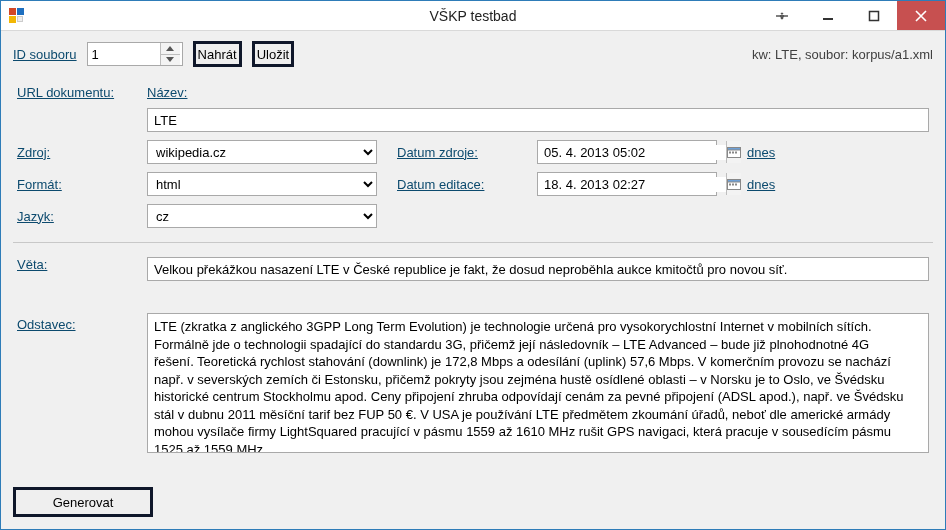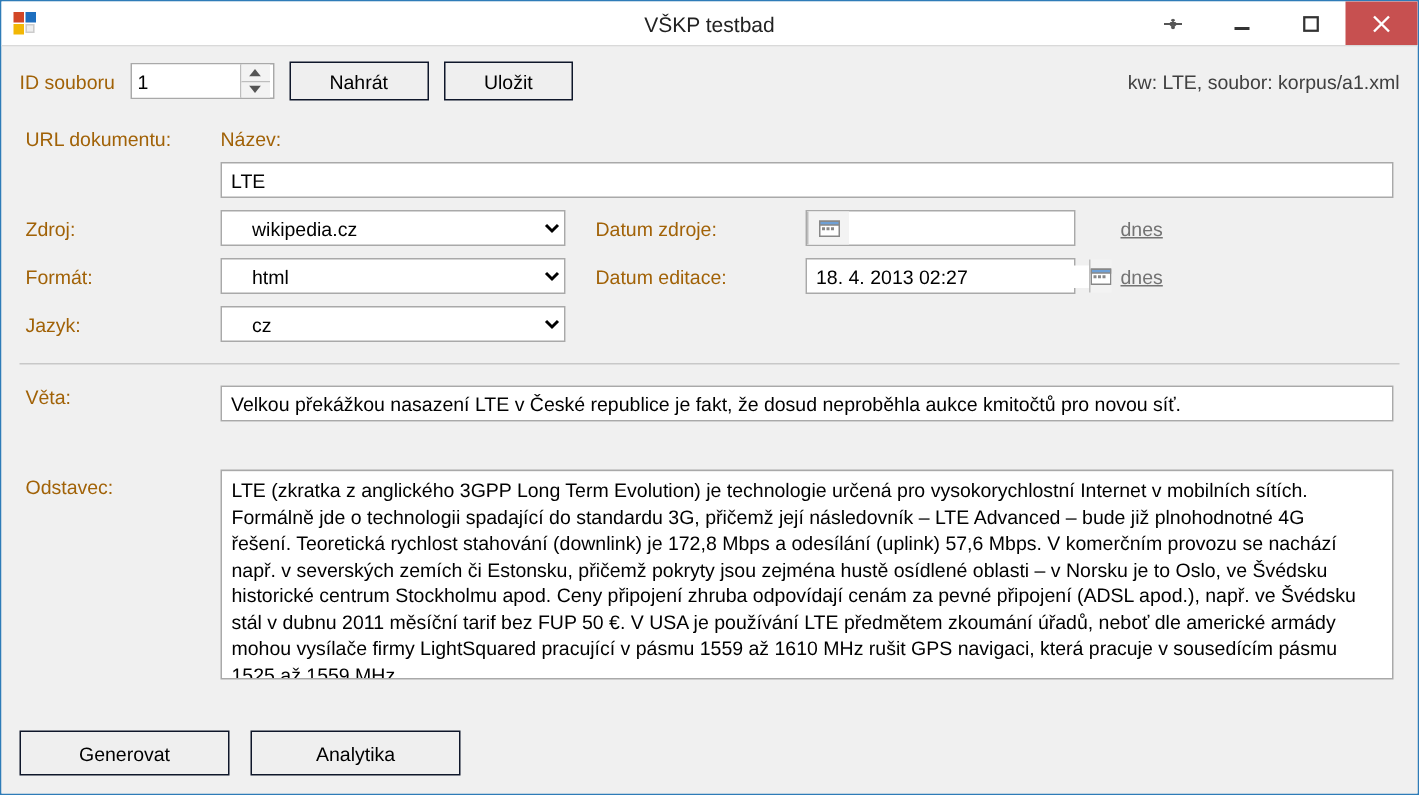--- a/index.html
+++ b/index.html
@@ -53,21 +53,21 @@
     flex:1;
     padding: 10px 12px 12px 12px;
     display:flex; flex-direction:column;
     background:#f0f0f0;
   }
 
   .toprow {
     display:flex; align-items:center; gap:10px;
     margin-bottom: 18px;
   }
-  .label { color:#a16207; }
+  .label { color:#0c4a6e;text-decoration:underline; }
   .numbox {
     display:flex; align-items:stretch;
     border:1px solid #a9a9a9; background:#fff; height:24px;
     width:96px;
   }
   .numbox input {
     border:none; outline:none; width:72px; padding:0 4px;
     font: inherit;
   }
   .numbox .spinners {
@@ -77,22 +77,22 @@
   .numbox .sp {
     flex:1; display:flex; align-items:center; justify-content:center;
     background:#f3f3f3; cursor:pointer;
   }
   .numbox .sp:first-child { border-bottom:1px solid #bdbdbd; }
   .numbox .sp svg { display:block; }
 
   button.btn {
     font: inherit;
     background:#efefef;
-    border:1px solid #0f172a;
-    height:26px; padding:0 26px;
+    border:3px solid #0f172a;
+    height:26px; padding:0 2px;
     cursor:pointer;
   }
 
   .kw {
     margin-left:auto; color:#404040; font-size:13px;
   }
 
   .form-grid {
     display:grid;
     grid-template-columns: 120px 240px 130px 200px auto;
@@ -103,37 +103,37 @@
   }
   .full { grid-column: 2 / 6; }
   .txt {
     width:100%; height:24px;
     border:1px solid #a9a9a9; background:#fff;
     padding:0 6px; font:inherit; outline:none;
   }
   .sel {
     width:230px; height:24px;
     border:1px solid #a9a9a9; background:#fff;
-    font:inherit; padding:0 16px;
+    font:inherit; padding:0 4px;
   }
   .datepick {
     display:flex; align-items:center;
     border:1px solid #a9a9a9; background:#fff;
     height:24px; width:180px;
   }
   .datepick input {
     flex:1; border:none; outline:none; font:inherit; padding:0 6px;
   }
   .datepick .calbtn {
     width:28px; height:100%;
     border-left:1px solid #bdbdbd;
     display:flex; align-items:center; justify-content:center;
     cursor:pointer; background:#f3f3f3;
   }
-  .link { color:#737373; text-decoration:underline; cursor:pointer; font-size:13px; }
+  .link { color:#0c4a6e; text-decoration:underline; cursor:pointer; font-size:13px; }
 
   .hr {
     border:none; border-top:1px solid #c8c8c8;
     margin:14px 0;
   }
 
   .bottom-grid {
     display:grid;
     grid-template-columns: 120px 1fr;
     column-gap:10px; row-gap:10px;
@@ -226,20 +226,21 @@
 
       <span class="label">Název:</span>
       <input class="txt full" value="LTE" style="">
 
       <span class="label">Zdroj:</span>
       <select class="sel">
         <option>wikipedia.cz</option>
       </select>
       <span class="label">Datum zdroje:</span>
       <div class="datepick">
+        <input value="05. 4. 2013 05:02" style="">
         <div class="calbtn">
           <svg width="14" height="12" viewBox="0 0 14 12">
               <rect x="0.5" y="1.5" width="13" height="10" fill="#fff" stroke="#888"></rect>
               <rect x="0.5" y="1.5" width="13" height="2.5" fill="#6ea0d6" stroke="#888"></rect>
               <rect x="2" y="5.5" width="2" height="2" fill="#888"></rect>
               <rect x="5" y="5.5" width="2" height="2" fill="#888"></rect>
               <rect x="8" y="5.5" width="2" height="2" fill="#888"></rect>
             </svg>
         </div>
       </div>
@@ -282,17 +283,16 @@
       </div>
 
       <span class="label" style="padding-top:4px">Odstavec:</span>
       <div class="ta-wrap">
         <textarea class="ta multi" style="">LTE (zkratka z anglického 3GPP Long Term Evolution) je technologie určená pro vysokorychlostní Internet v mobilních sítích. Formálně jde o technologii spadající do standardu 3G, přičemž její následovník – LTE Advanced – bude již plnohodnotné 4G řešení. Teoretická rychlost stahování (downlink) je 172,8 Mbps a odesílání (uplink) 57,6 Mbps. V komerčním provozu se nachází např. v severských zemích či Estonsku, přičemž pokryty jsou zejména hustě osídlené oblasti – v Norsku je to Oslo, ve Švédsku historické centrum Stockholmu apod. Ceny připojení zhruba odpovídají cenám za pevné připojení (ADSL apod.), např. ve Švédsku stál v dubnu 2011 měsíční tarif bez FUP 50 €. V USA je používání LTE předmětem zkoumání úřadů, neboť dle americké armády mohou vysílače firmy LightSquared pracující v pásmu 1559 až 1610 MHz rušit GPS navigaci, která pracuje v sousedícím pásmu 1525 až 1559 MHz.</textarea>
       </div>
     </div>
 
     <div class="btnrow">
       <button class="btn">Generovat</button>
-      <button class="btn">Analytika</button>
     </div>
 
   </div>
 </div>
 
 </body></html>

